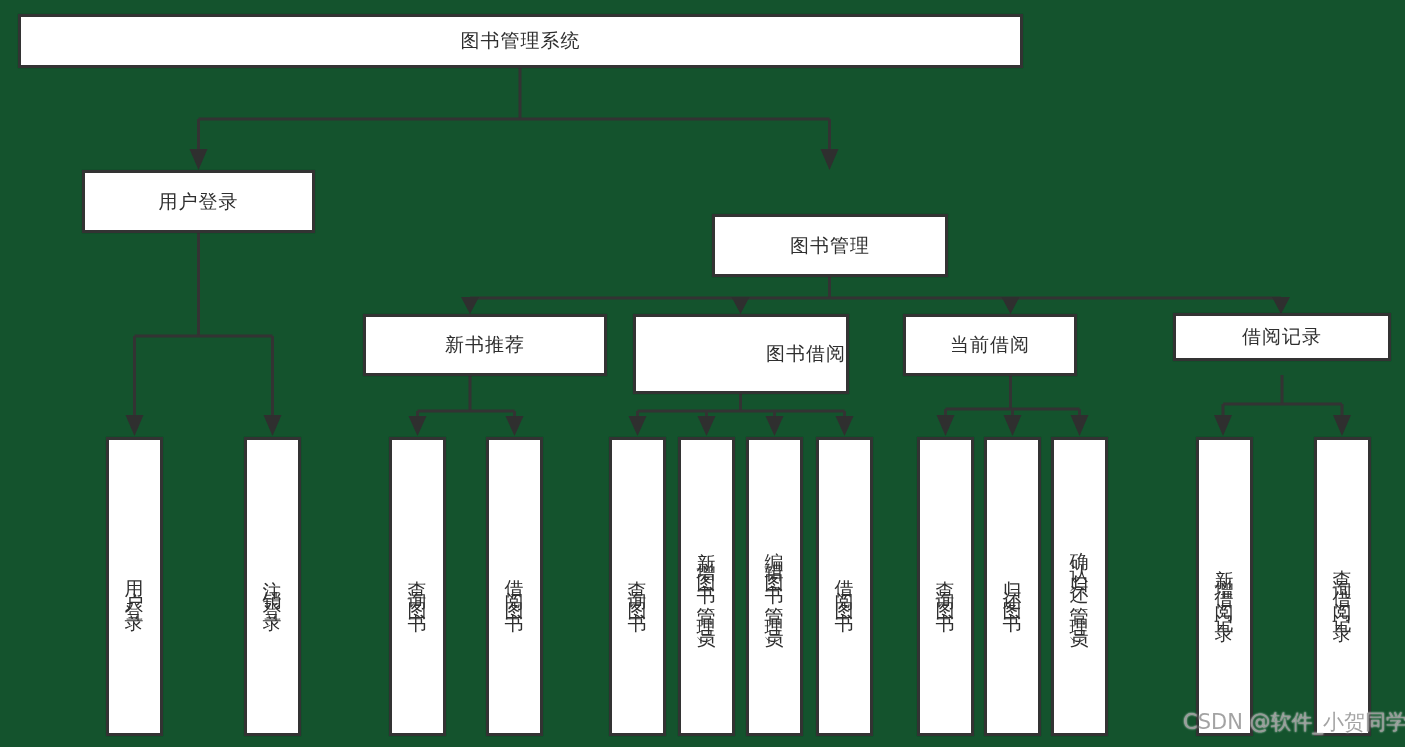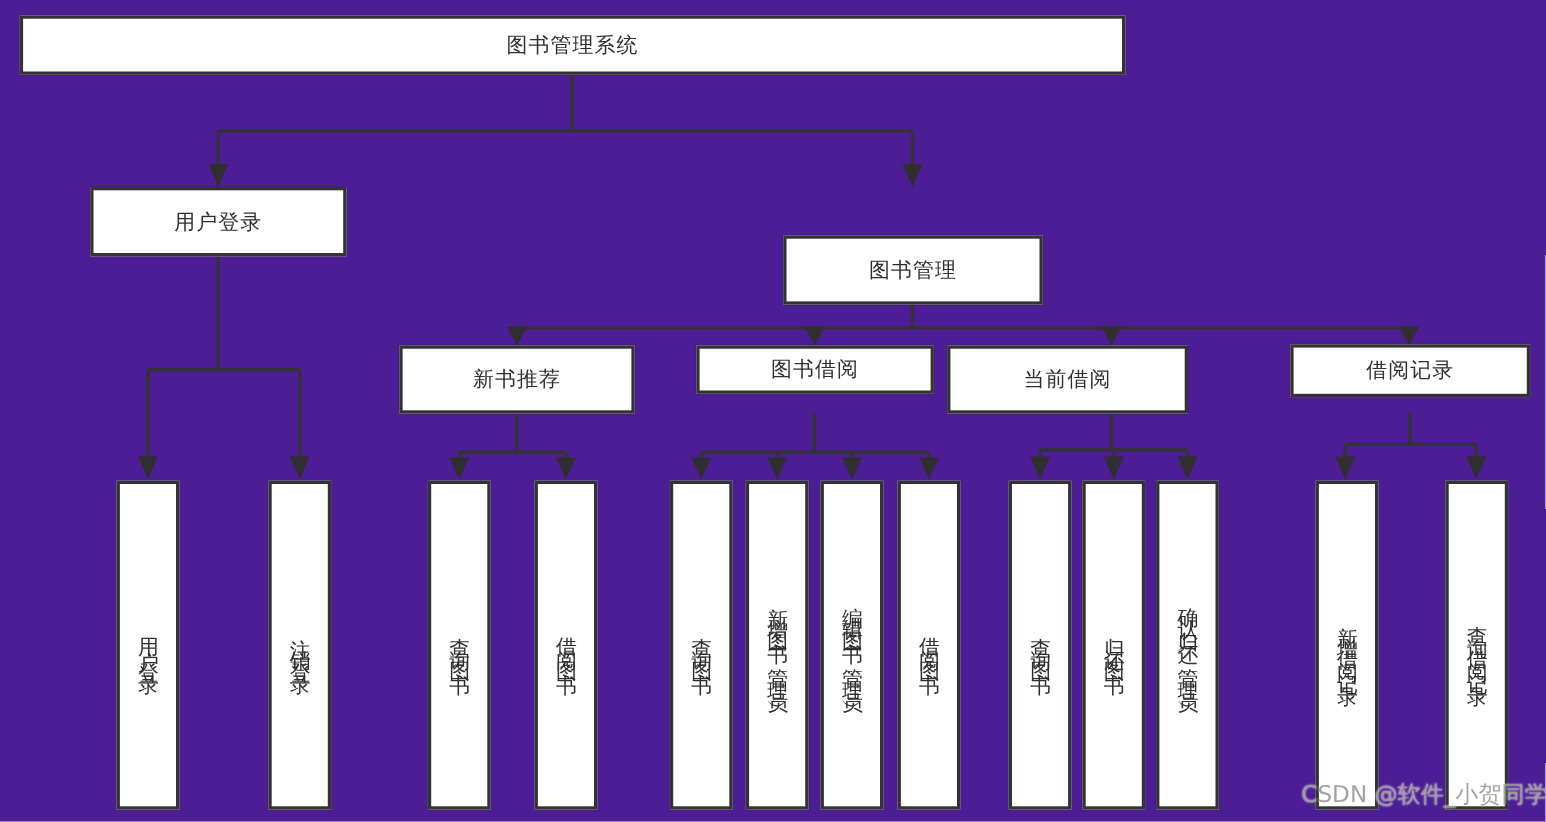--- a/index.html
+++ b/index.html
@@ -1,20 +1,20 @@
 <!DOCTYPE html>
 <html><head>
 <meta charset="utf-8">
 <style>
   html, body { margin: 0; padding: 0; background: #ffffff; }
   .stage {
     position: relative;
     width: 1405px;
     height: 747px;
-    background: #4c1d95;
+    background: #14532d;
     font-family: "DejaVu Sans", "Liberation Sans", sans-serif;
     overflow: hidden;
   }
   .connector-svg {
     position: absolute;
     left: 0; top: 0;
     width: 1405px; height: 747px;
   }
   .node {
     position: absolute;
@@ -25,23 +25,23 @@
     align-items: center;
     justify-content: center;
     color: #2f2f2f;
     font-size: 19px;
     letter-spacing: 1px;
     box-shadow: 0 0 1px rgba(0,0,0,0.35);
   }
   .node.root   { left: 18px;  top: 14px;  width: 1005px; height: 54px; }
   .node.lv2-a  { left: 82px;  top: 170px; width: 233px;  height: 63px; }
   .node.lv2-b  { left: 712px; top: 170px; width: 236px;  height: 63px; margin-top: 44px; }
-  .node.lv3-a  { left: 363px; top: 314px; width: 214px;  height: 62px; }
-  .node.lv3-b  { left: 633px; top: 314px; width: 216px;  height: 44px; }
-  .node.lv3-c  { left: 861px; top: 314px; width: 219px;  height: 62px; text-align: right; }
+  .node.lv3-a  { left: 363px; top: 314px; width: 244px;  height: 62px; }
+  .node.lv3-b  { left: 633px; top: 314px; width: 216px;  height: 80px; justify-content: flex-end; }
+  .node.lv3-c  { left: 903px; top: 314px; width: 174px;  height: 62px; text-align: right; }
   .node.lv3-d  { left: 1173px; top: 313px; width: 218px; height: 48px; }
   .leaf {
     position: absolute;
     top: 437px;
     width: 57px;
     height: 299px;
     box-sizing: border-box;
     background: #ffffff;
     border: 3px solid #333333;
     display: flex;

